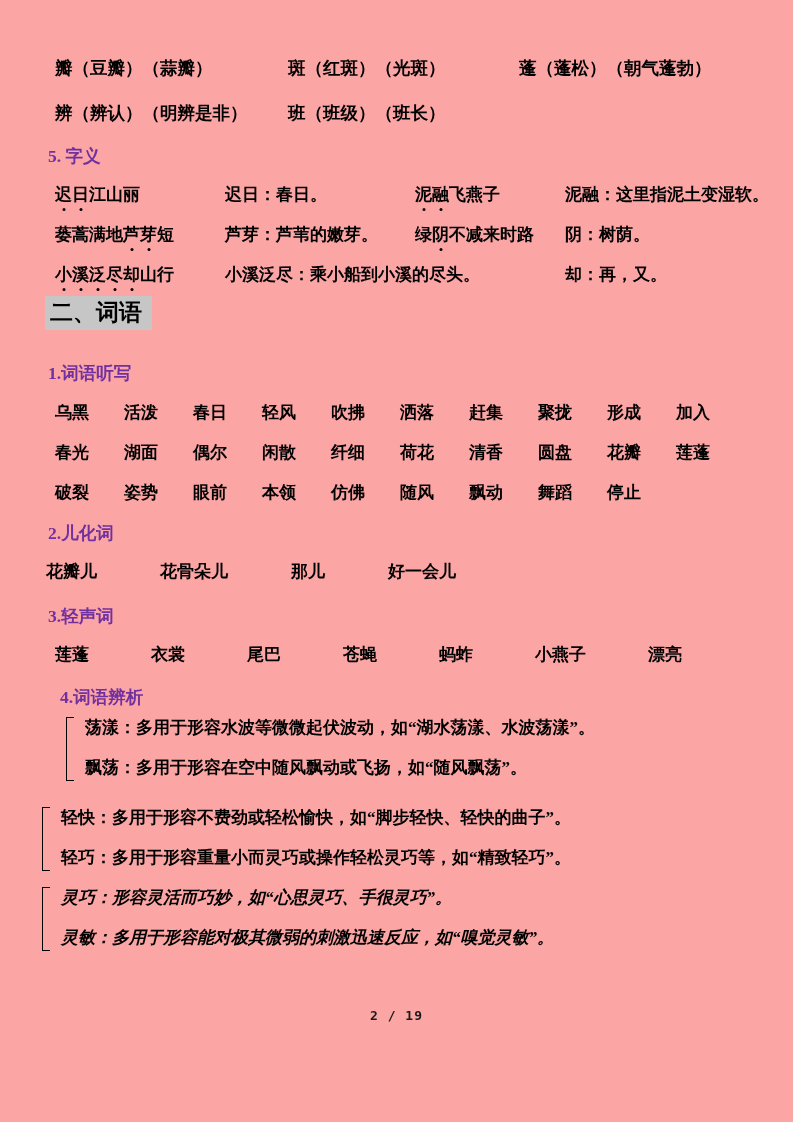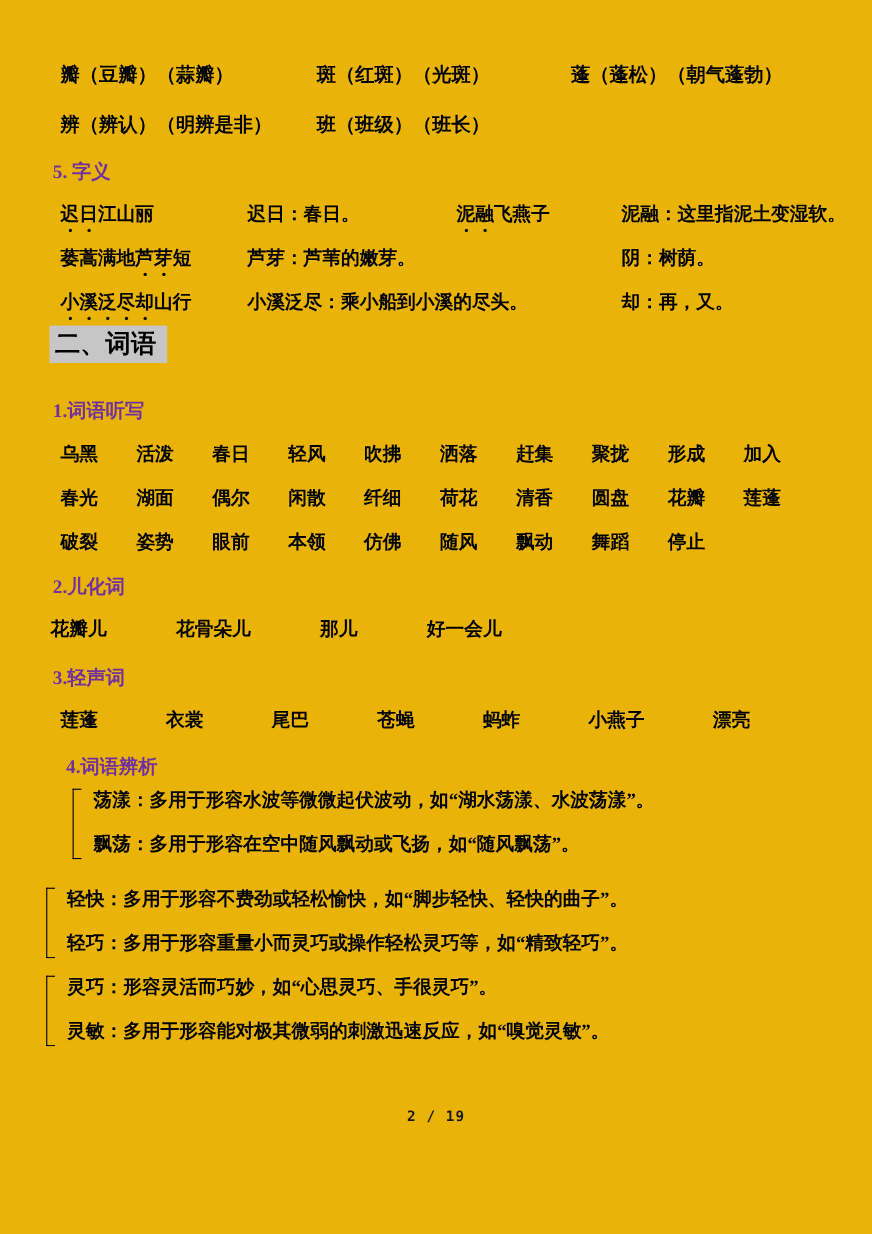--- a/index.html
+++ b/index.html
@@ -1,18 +1,18 @@
 <!DOCTYPE html>
 <html><head>
 <meta charset="utf-8">
 <style>
   html,body { margin:0; padding:0; background:#e8e8e8; }
   .page {
     position:relative; width:793px; height:1122px; margin:0 auto;
-    background:#eab308; overflow:hidden;
+    background:#fca5a5; overflow:hidden;
     font-family:"Liberation Serif","DejaVu Serif",serif;
     font-weight:bold; color:#000;
   }
   
   .xjz-row { position:absolute; left:55px; width:720px; display:grid;
     grid-template-columns:233px 231px auto; font-size:17.5px; line-height:22px; }
   .xjz-row.r1 { top:57px; }
   .xjz-row.r2 { top:102px; }
   
   .ph { position:absolute; left:48px; color:#7030A0; font-size:17.5px; line-height:22px; }
@@ -41,21 +41,21 @@
   .tx-row.r2 { top:442px; }
   .tx-row.r3 { top:482px; }
   
   .word-row { position:absolute; display:flex; font-size:17px; line-height:22px; }
   .eh-row { left:46px; top:561px; gap:63px; }
   .qs-row { left:55px; top:644px; gap:62px; }
   
   .pair { position:absolute; left:42px; display:flex; }
   .pair.p1 { top:712px;padding-left:24px; }
   .pair.p2 { top:802px; }
-  .pair.p3 { top:882px; }
+  .pair.p3 { top:882px;font-style:italic; }
   .bracket { width:7px; height:62px; margin-top:5px;
     border:1.5px solid #000; border-right:none; }
   .pair-lines { padding-top:4px; }
   .bx-line { height:40px; padding-left:11px; font-size:17px; line-height:24px; white-space:nowrap; }
   
   .footer { position:absolute; left:0; right:0; top:1008px; text-align:center;
     font-family:"DejaVu Sans Mono","Liberation Mono",monospace;
     font-weight:bold; font-size:13px; color:#1a1a1a; letter-spacing:1px; }
 </style>
 </head>
@@ -75,20 +75,21 @@
 
   <div class="ph ziyi-h">5. 字义</div>
   <div class="zy-grid">
     <div class="zy-cell" style="grid-area:1/1"><span class="em-ch">迟</span><span class="em-ch">日</span><span>江山丽</span></div>
     <div class="zy-cell" style="grid-area:1/2">迟日：春日。</div>
     <div class="zy-cell" style="grid-area:1/3"><span class="em-ch">泥</span><span class="em-ch">融</span><span>飞燕子</span></div>
     <div class="zy-cell" style="grid-area:1/4">泥融：这里指泥土变湿软。</div>
 
     <div class="zy-cell" style="grid-area:2/1"><span>蒌蒿满地</span><span class="em-ch">芦</span><span class="em-ch">芽</span><span>短</span></div>
     <div class="zy-cell" style="grid-area:2/2">芦芽：芦苇的嫩芽。</div>
+    <div class="zy-cell" style="grid-area:2/3"><span>绿</span><span class="em-ch">阴</span><span>不减来时路</span></div>
     <div class="zy-cell" style="grid-area:2/4">阴：树荫。</div>
 
     <div class="zy-cell" style="grid-area:3/1"><span class="em-ch">小</span><span class="em-ch">溪</span><span class="em-ch">泛</span><span class="em-ch">尽</span><span class="em-ch">却</span><span>山行</span></div>
     <div class="zy-cell span2" style="grid-area:3/2/3/4">小溪泛尽：乘小船到小溪的尽头。</div>
     <div class="zy-cell" style="grid-area:3/4">却：再，又。</div>
   </div>
 
   <div class="big-h">二、词语</div>
 
   <div class="ph tx-h">1.词语听写</div>

